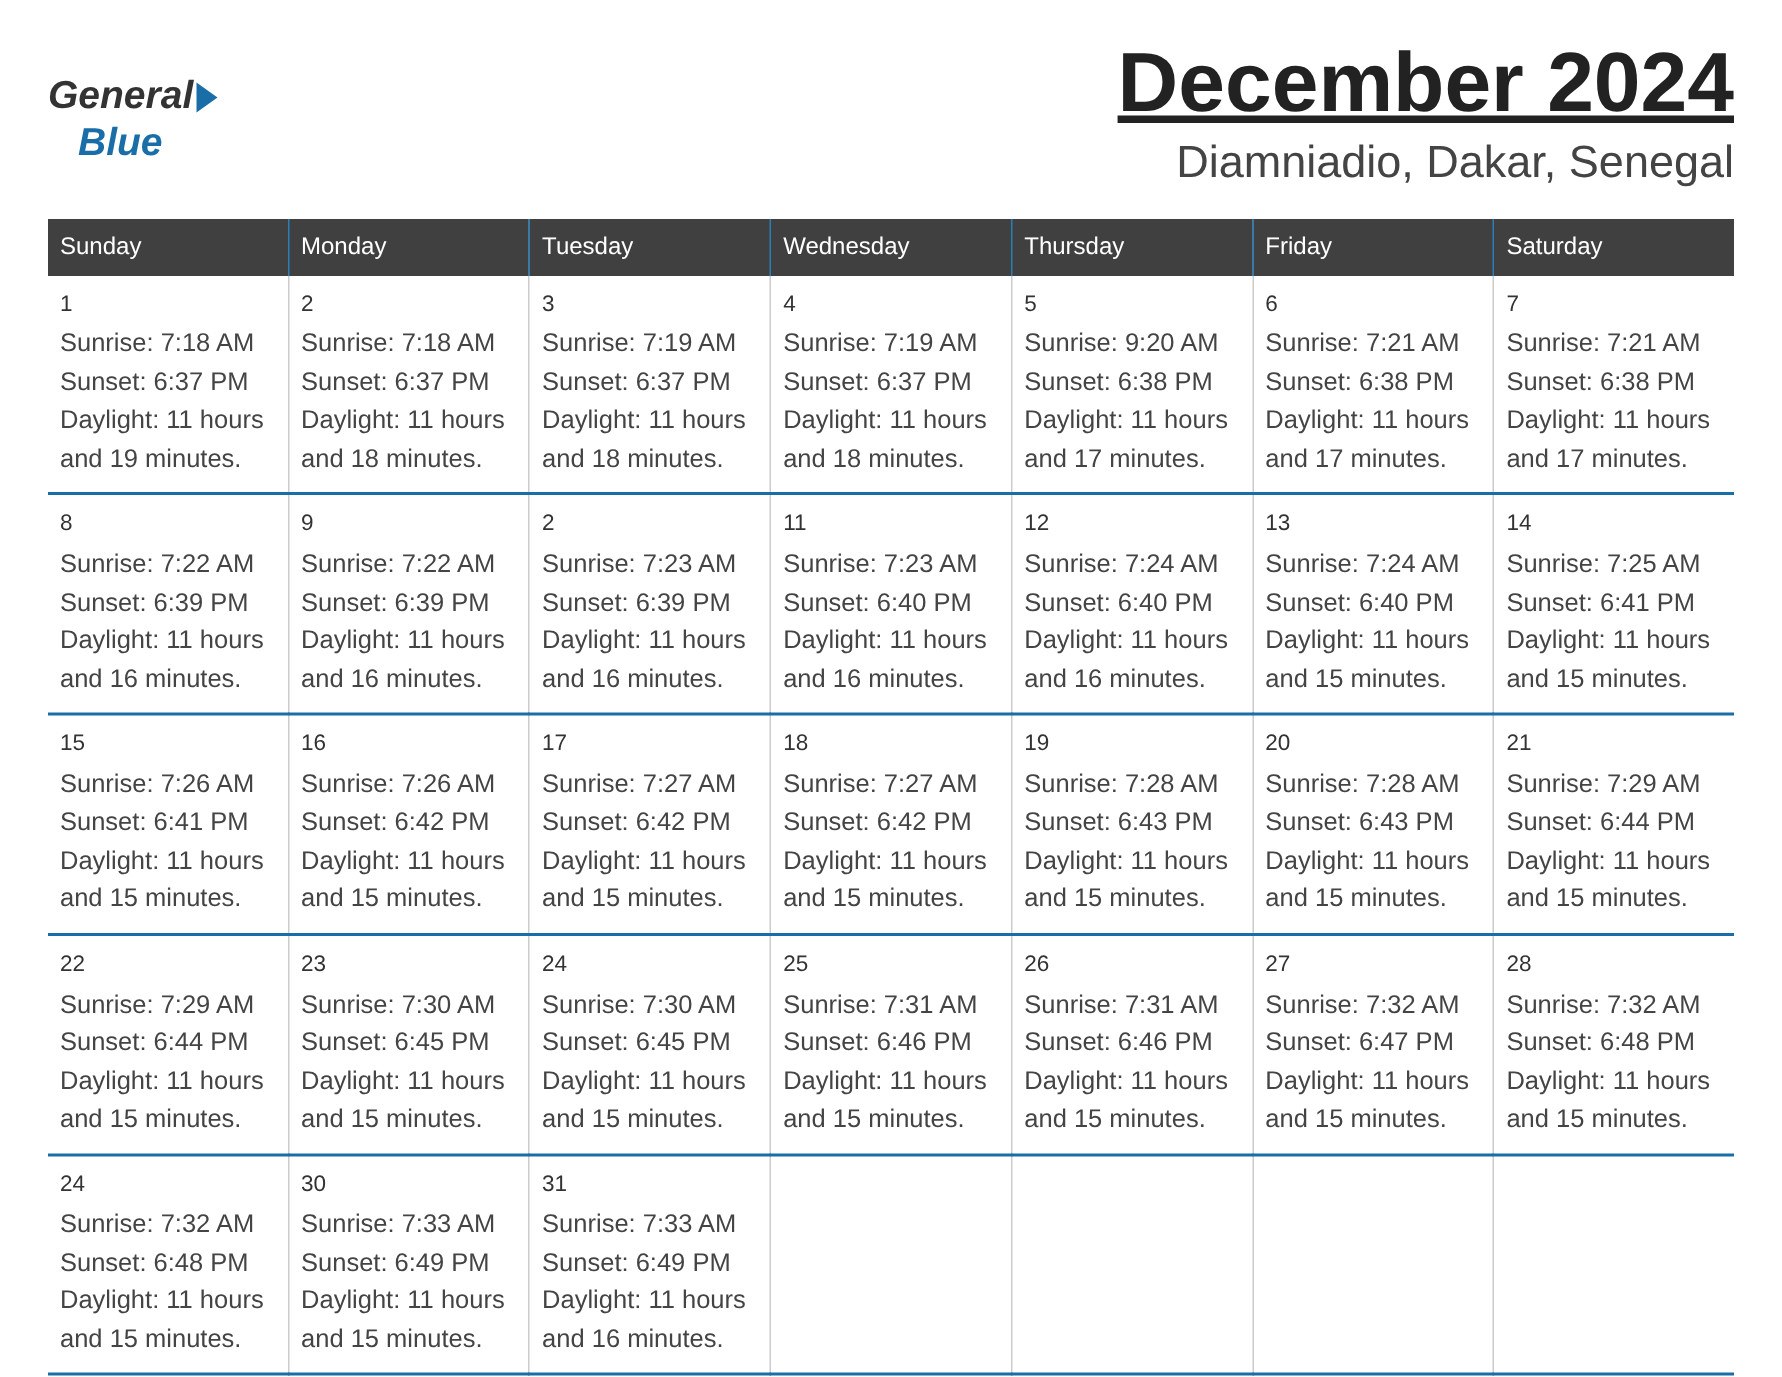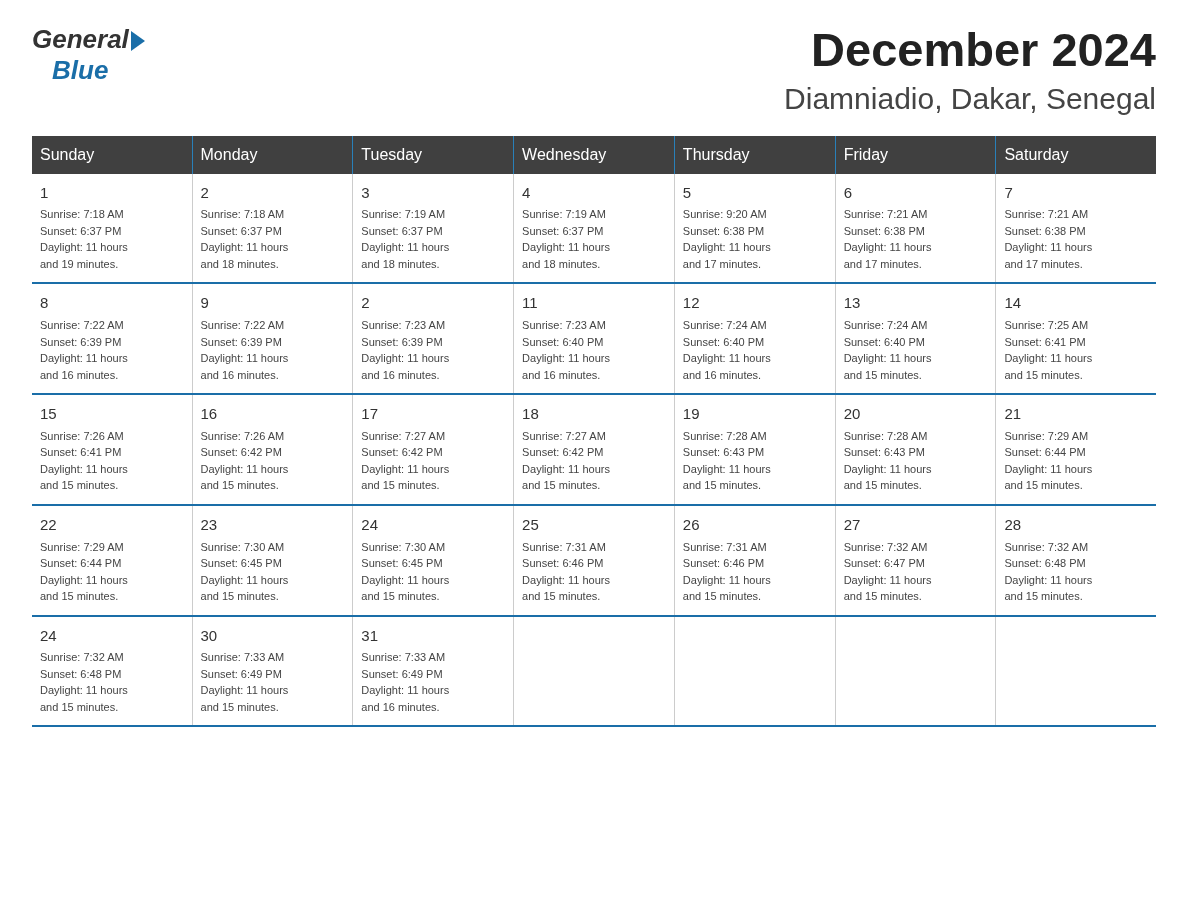--- a/index.html
+++ b/index.html
@@ -13,20 +13,21 @@
     .header {
       display: flex;
       justify-content: space-between;
       align-items: flex-start;
       margin-bottom: 20px;
     }
     .logo {
       display: flex;
       flex-direction: column;
       align-items: flex-start;
+      margin-top: 24px;
     }
     .logo-top {
       display: flex;
       align-items: center;
     }
     .logo-general {
       font-size: 26px;
       font-weight: bold;
       color: #333;
       font-style: italic;
@@ -44,24 +45,25 @@
       font-size: 26px;
       font-weight: bold;
       color: #1a6ea8;
       font-style: italic;
       margin-left: 2px;
     }
     .title-section {
       text-align: right;
     }
     .page-title {
-      font-size: 47px;
+      font-size: 56px;
       font-weight: bold;
       color: #222;
       line-height: 1.1;
+      text-decoration: underline;
     }
     .subtitle {
       font-size: 30px;
       color: #444;
       margin-top: 6px;
     }
     table {
       width: 100%;
       border-collapse: collapse;
       font-size: 13.5px;
@@ -90,21 +92,21 @@
     }
     tbody td:last-child { border-right: none; }
     .day-num {
       font-size: 15px;
       font-weight: normal;
       color: #333;
       display: block;
       margin-bottom: 3px;
     }
     .day-info {
-      font-size: 11px;
+      font-size: 17px;
       color: #444;
       line-height: 1.5;
     }
     tbody tr:last-child { border-bottom: 2px solid #1a6ea8; }
     .empty-cell { background: #fff; }
   </style>
 </head>
 <body>
 
 <div class="header">

